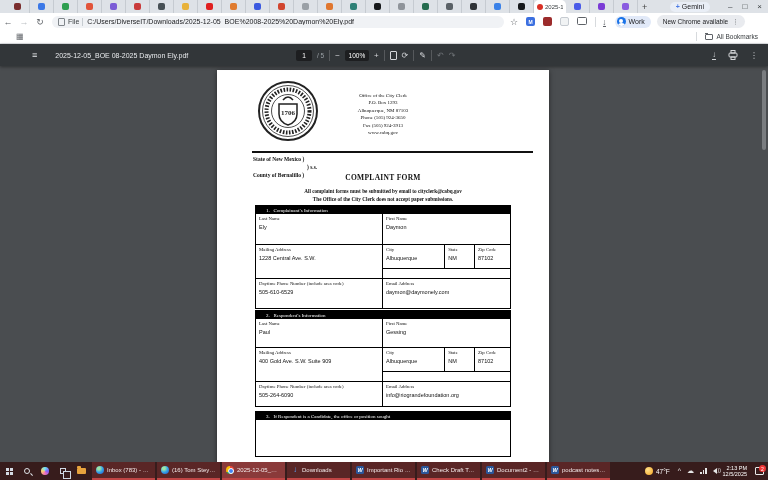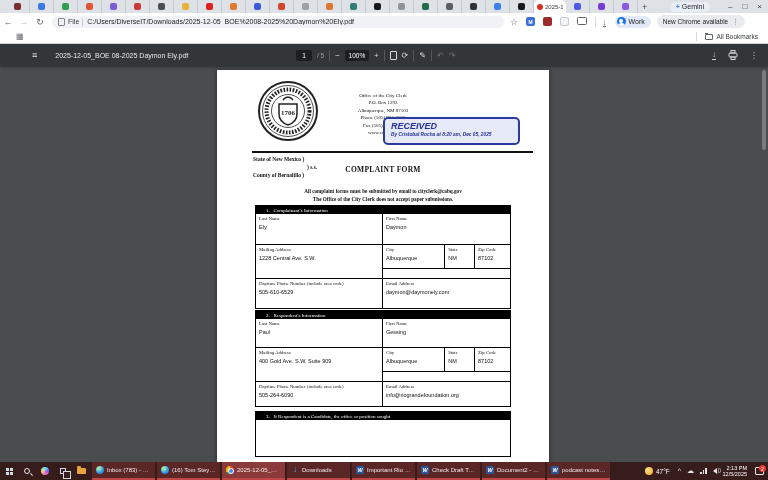--- a/index.html
+++ b/index.html
@@ -64,21 +64,21 @@
   #scrollthumb{position:absolute;right:2px;top:4px;width:4px;height:80px;background:#7a7d80;border-radius:2px}
   #page{position:absolute;left:217px;top:4px;width:332px;height:450px;background:#fff;box-shadow:0 1px 5px rgba(0,0,0,.5);font-family:"Liberation Serif",serif;color:#111}
   #seal{position:absolute;left:40px;top:10px}
   #office{position:absolute;left:96px;top:22px;width:140px;text-align:center;font-size:5px;line-height:7.4px}
   #stamp{position:absolute;left:166px;top:47px;width:137px;height:28px;background:#e6e9f7;border:2px solid #2b3a9e;border-radius:5px;z-index:3}
   #stamp .t1{font-style:italic;font-weight:bold;font-size:9px;color:#25329b;margin:2px 0 0 6px;font-family:"Liberation Sans",sans-serif}
   #stamp .t2{font-style:italic;font-weight:bold;font-size:4.8px;color:#25329b;margin:1px 0 0 6px;font-family:"Liberation Sans",sans-serif}
   #rule{position:absolute;left:35px;top:81px;width:281px;height:2px;background:#111}
   .docline{position:absolute;font-weight:bold;font-size:5.5px}
   .ctr{position:absolute;left:0;width:332px;text-align:center;font-weight:bold}
-  #doctitle{top:95px;font-size:7.5px;letter-spacing:.3px}
+  #doctitle{top:103px;font-size:7.5px;letter-spacing:.3px}
   .note{font-size:5.2px}
   .ftable{position:absolute;left:38px;width:256px;border:1px solid #000;background:#fff}
   .secbar{height:8px;background:#000;color:#fff;display:flex;align-items:center;font-size:5px;padding-left:10px;white-space:pre}
   .frow{display:flex;border-top:1px solid #000}
   .frow.first{border-top:none}
   .cell{padding:2px 3px 0;overflow:hidden}
   .cell .lb{font-size:4.8px;line-height:5.5px}
   .cell .vl{font-size:5.5px;line-height:6px;margin-top:2px;font-family:"Liberation Sans",sans-serif}
   .c50{flex:0 0 50%;border-right:1px solid #000}
   .c50b{flex:1}
@@ -312,24 +312,20 @@
     <div id="office">
 
     <div>Office of the City Clerk</div>
         <div>P.O. Box 1293</div>
         <div>Albuquerque, NM  87103</div>
         <div>Phone (505) 924-3650</div>
         <div>Fax (505) 924-3913</div>
         <div>www.cabq.gov</div>
       </div>
 
-    <div id="stamp">
-      <div class="t1">RECEIVED</div>
-      <div class="t2">By Cristobal Rocha at 8:20 am, Dec 05, 2025</div>
-    </div>
 
     <div id="rule"></div>
 
     <div class="docline" style="left:36px;top:86px">State of New Mexico )</div>
     <div class="docline" style="left:90px;top:94px">) s.s.</div>
     <div class="docline" style="left:36px;top:102px">County of Bernalillo )</div>
     <div class="ctr" id="doctitle">COMPLAINT FORM</div>
     <div class="ctr note" style="top:118px">All complaint forms must be submitted by email to cityclerk@cabq.gov</div>
     <div class="ctr note" style="top:126px">The Office of the City Clerk does not accept paper submissions.</div>
 

